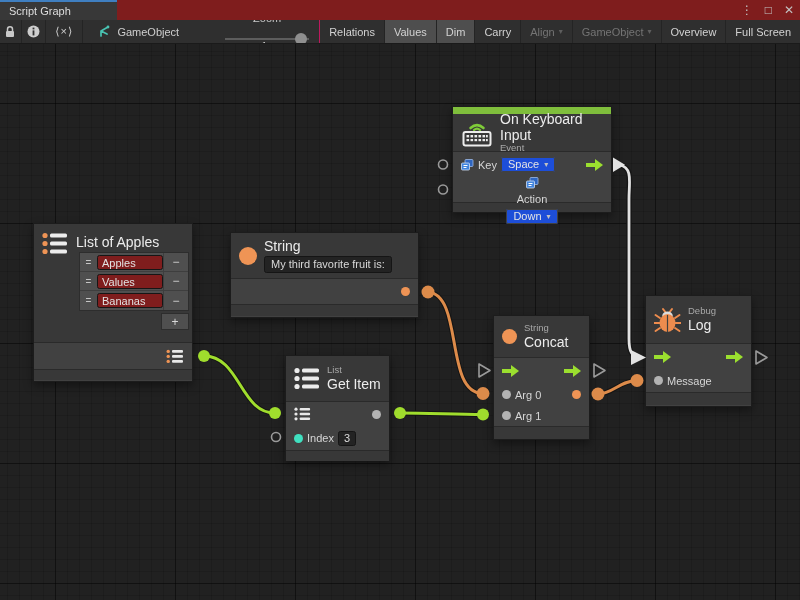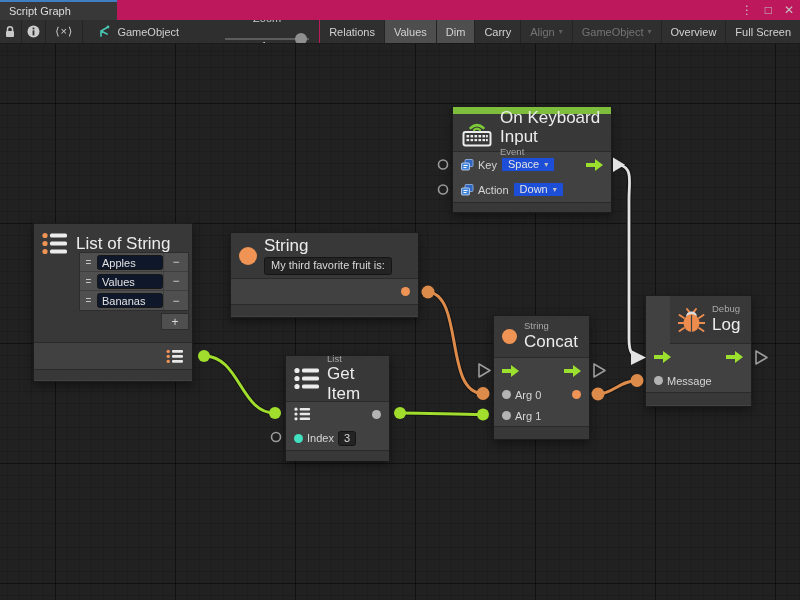--- a/index.html
+++ b/index.html
@@ -3,21 +3,21 @@
 <meta charset="utf-8">
 <style>
   * { margin:0; padding:0; box-sizing:border-box; }
   html,body { background:#111; }
   .screen {
     position:relative; width:800px; height:600px; overflow:hidden;
     font-family:"Liberation Sans", sans-serif; background:#212121;
     -webkit-font-smoothing:antialiased; color:#d2d2d2;
   }
   
-  .tabbar { position:absolute; left:0; top:0; width:800px; height:20px; background:#be185d; }
+  .tabbar { position:absolute; left:0; top:0; width:800px; height:20px; background:#7f1d1d; }
   .tab {
     position:absolute; left:0; top:0; width:117px; height:20px; background:#383838;
     border-top:2px solid #3f7fc1; display:flex; align-items:center; padding-left:9px;
     font-size:11px; color:#dedede;
   }
   .win-controls { position:absolute; right:6px; top:0; height:20px; display:flex; align-items:center; gap:12px; color:#c2c2c2; }
   .win-controls span { font-size:12px; line-height:20px; cursor:default; }
   
   .toolbar {
     position:absolute; left:0; top:20px; width:800px; height:24px; background:#2f2f2f;
@@ -44,38 +44,38 @@
       repeating-linear-gradient(to bottom, rgba(0,0,0,0.40) 0 1px, transparent 1px 120px),
       repeating-linear-gradient(to right, rgba(0,0,0,0.13) 0 1px, transparent 1px 12px),
       repeating-linear-gradient(to bottom, rgba(0,0,0,0.13) 0 1px, transparent 1px 12px);
     background-position: 55px 0, 0 59px, 7px 0, 0 11px;
   }
   
   .node { position:absolute; background:#414141; border:1px solid #1c1c1c; box-shadow:0 4px 9px rgba(0,0,0,.4); }
   .accent-bar { height:7px; background:#7fbe3c; }
   .nhead { background:#383838; border-bottom:1px solid #2a2a2a; display:flex; align-items:center; gap:7px; padding:0 8px; }
   .nhead .tcol { display:flex; flex-direction:column; line-height:1.15; }
-  .ntitle { font-size:17px; color:#ececec; }
+  .ntitle { font-size:14px; color:#ececec; }
   .nsub { font-size:9.5px; color:#a8a8a8; }
   .nfoot { background:#383838; border-top:1px solid #2a2a2a; }
   .prow { display:flex; align-items:center; gap:4px; padding:0 8px; font-size:11px; color:#d6d6d6; }
   .dot { width:9px; height:9px; border-radius:50%; flex:0 0 auto; }
   .dot.gray { background:#b3b3b3; } .dot.orange { background:#ef9455; } .dot.teal { background:#40e0c0; }
   .ml-auto { margin-left:auto; }
   .dropdown { background:#1d4ed8; border-radius:2px; padding:1px 7px 2px 7px; display:inline-flex; align-items:center; gap:5px; color:#e4e4e4; box-shadow:inset 0 0 0 1px #414141; }
   .dropdown .caret { font-size:8px; color:#c2c2c2; }
   .mini-field { background:#232323; border:1px solid #151515; border-radius:2.5px; padding:0 5px 1px 5px; color:#dcdcdc; }
   .circle-ic { border-radius:50%; background:#ef9455; flex:0 0 auto; }
   .text-field { background:#232323; border:1px solid #151515; border-radius:2.5px; padding:1px 6px 2px 6px; color:#d8d8d8; font-size:11px; white-space:nowrap; }
   
   .list-editor { position:absolute; left:45px; top:28px; width:110px; background:#4f4f4f; border:1px solid #2d2d2d; }
   .lrow { display:flex; align-items:center; height:19px; border-bottom:1px solid #3e3e3e; }
   .lrow:last-child { border-bottom:none; }
   .lhandle { width:17px; text-align:center; color:#c6c6c6; font-size:10px; }
-  .lfield { flex:1; background:#0f172a; border:1px solid #161616; border-radius:2.5px; color:#e2e2e2; font-size:11px; padding:0 4px 1px 4px; height:15px; line-height:14px; overflow:hidden; }
+  .lfield { flex:1; background:#7f1d1d; border:1px solid #161616; border-radius:2.5px; color:#e2e2e2; font-size:11px; padding:0 4px 1px 4px; height:15px; line-height:14px; overflow:hidden; }
   .lminus { width:25px; border-left:1px solid #3e3e3e; align-self:stretch; display:flex; align-items:center; justify-content:center; color:#d0d0d0; font-size:12px; }
   .plus-btn { position:absolute; left:127px; top:89px; width:28px; height:17px; background:#4f4f4f; border:1px solid #2d2d2d; display:flex; align-items:center; justify-content:center; color:#d8d8d8; font-size:12px; }
   svg.overlay { position:absolute; left:0; top:0; pointer-events:none; }
   .icon { flex:0 0 auto; display:inline-flex; }
 </style>
 </head>
 <body>
 
 <div class="screen">
 
@@ -201,21 +201,21 @@
           <span>Space</span>
           <span class="caret">▾</span>
         </span>
         <span class="icon ml-auto">
           <svg width="17" height="12" viewBox="0 0 17 12">
               <rect x="0" y="4" width="9" height="4" fill="#9bdf2f"></rect>
               <polygon points="9,0 17,6 9,12" fill="#9bdf2f"></polygon>
             </svg>
         </span>
       </div>
-      <div class="prow" style="height:25px;">
+      <div class="prow" style="height:25px;flex-direction:column;">
         <span class="icon">
           <svg width="13" height="12" viewBox="0 0 13 12">
               <rect x="4" y="0.5" width="8" height="7" rx="1" fill="#2f66c0" stroke="#9db9e4" stroke-width="0.8"></rect>
               <rect x="0.5" y="4" width="8" height="7" rx="1" fill="#4285dd" stroke="#cfdef5" stroke-width="0.8"></rect>
               <rect x="2.5" y="6" width="4" height="1" fill="#fff"></rect>
               <rect x="2.5" y="8" width="3" height="1" fill="#fff"></rect>
             </svg>
         </span>
         <span>Action</span>
         <span class="dropdown" style="font-size:11px;">
@@ -238,21 +238,21 @@
               <g>
                   <circle cx="3" cy="11.5" r="2.6" fill="#ef9455"></circle>
                   <rect x="8" y="9.5" width="17" height="4" rx="1.5" fill="#ececec"></rect>
                 </g>
               <g>
                   <circle cx="3" cy="19.5" r="2.6" fill="#ef9455"></circle>
                   <rect x="8" y="17.5" width="17" height="4" rx="1.5" fill="#ececec"></rect>
                 </g>
             </svg>
           </span>
-          <span class="ntitle" style="padding-top:2px;">List of String</span>
+          <span class="ntitle" style="padding-top:2px;">List of Apples</span>
         </div>
         <div class="list-editor">
           <div class="lrow">
             <span class="lhandle">=</span>
             <span class="lfield">Apples</span>
             <span class="lminus">−</span>
           </div>
           <div class="lrow">
             <span class="lhandle">=</span>
             <span class="lfield">Values</span>
@@ -379,21 +379,21 @@
         <span class="dot orange ml-auto"></span>
       </div>
       <div class="prow" style="height:21px;">
         <span class="dot gray"></span>
         <span>Arg 1</span>
       </div>
       <div class="nfoot" style="height:13px;"></div>
     </div>
 
     <div class="node" style="left:645px; top:251px; width:107px; height:112px;">
-      <div class="nhead" style="height:48px;margin-left:24px;">
+      <div class="nhead" style="height:48px;">
         <span class="icon">
           <svg width="27" height="29" viewBox="0 0 27 29">
             <g stroke="#ee8c4e" stroke-width="2" stroke-linecap="round" fill="none">
               <path d="M9 4 L12 8"></path>
                 <path d="M18 4 L15 8"></path>
               <path d="M6 13 L1.5 10"></path>
                 <path d="M5.5 18 L0.5 18"></path>
                 <path d="M6 23 L1.5 26"></path>
               <path d="M21 13 L25.5 10"></path>
                 <path d="M21.5 18 L26.5 18"></path>

